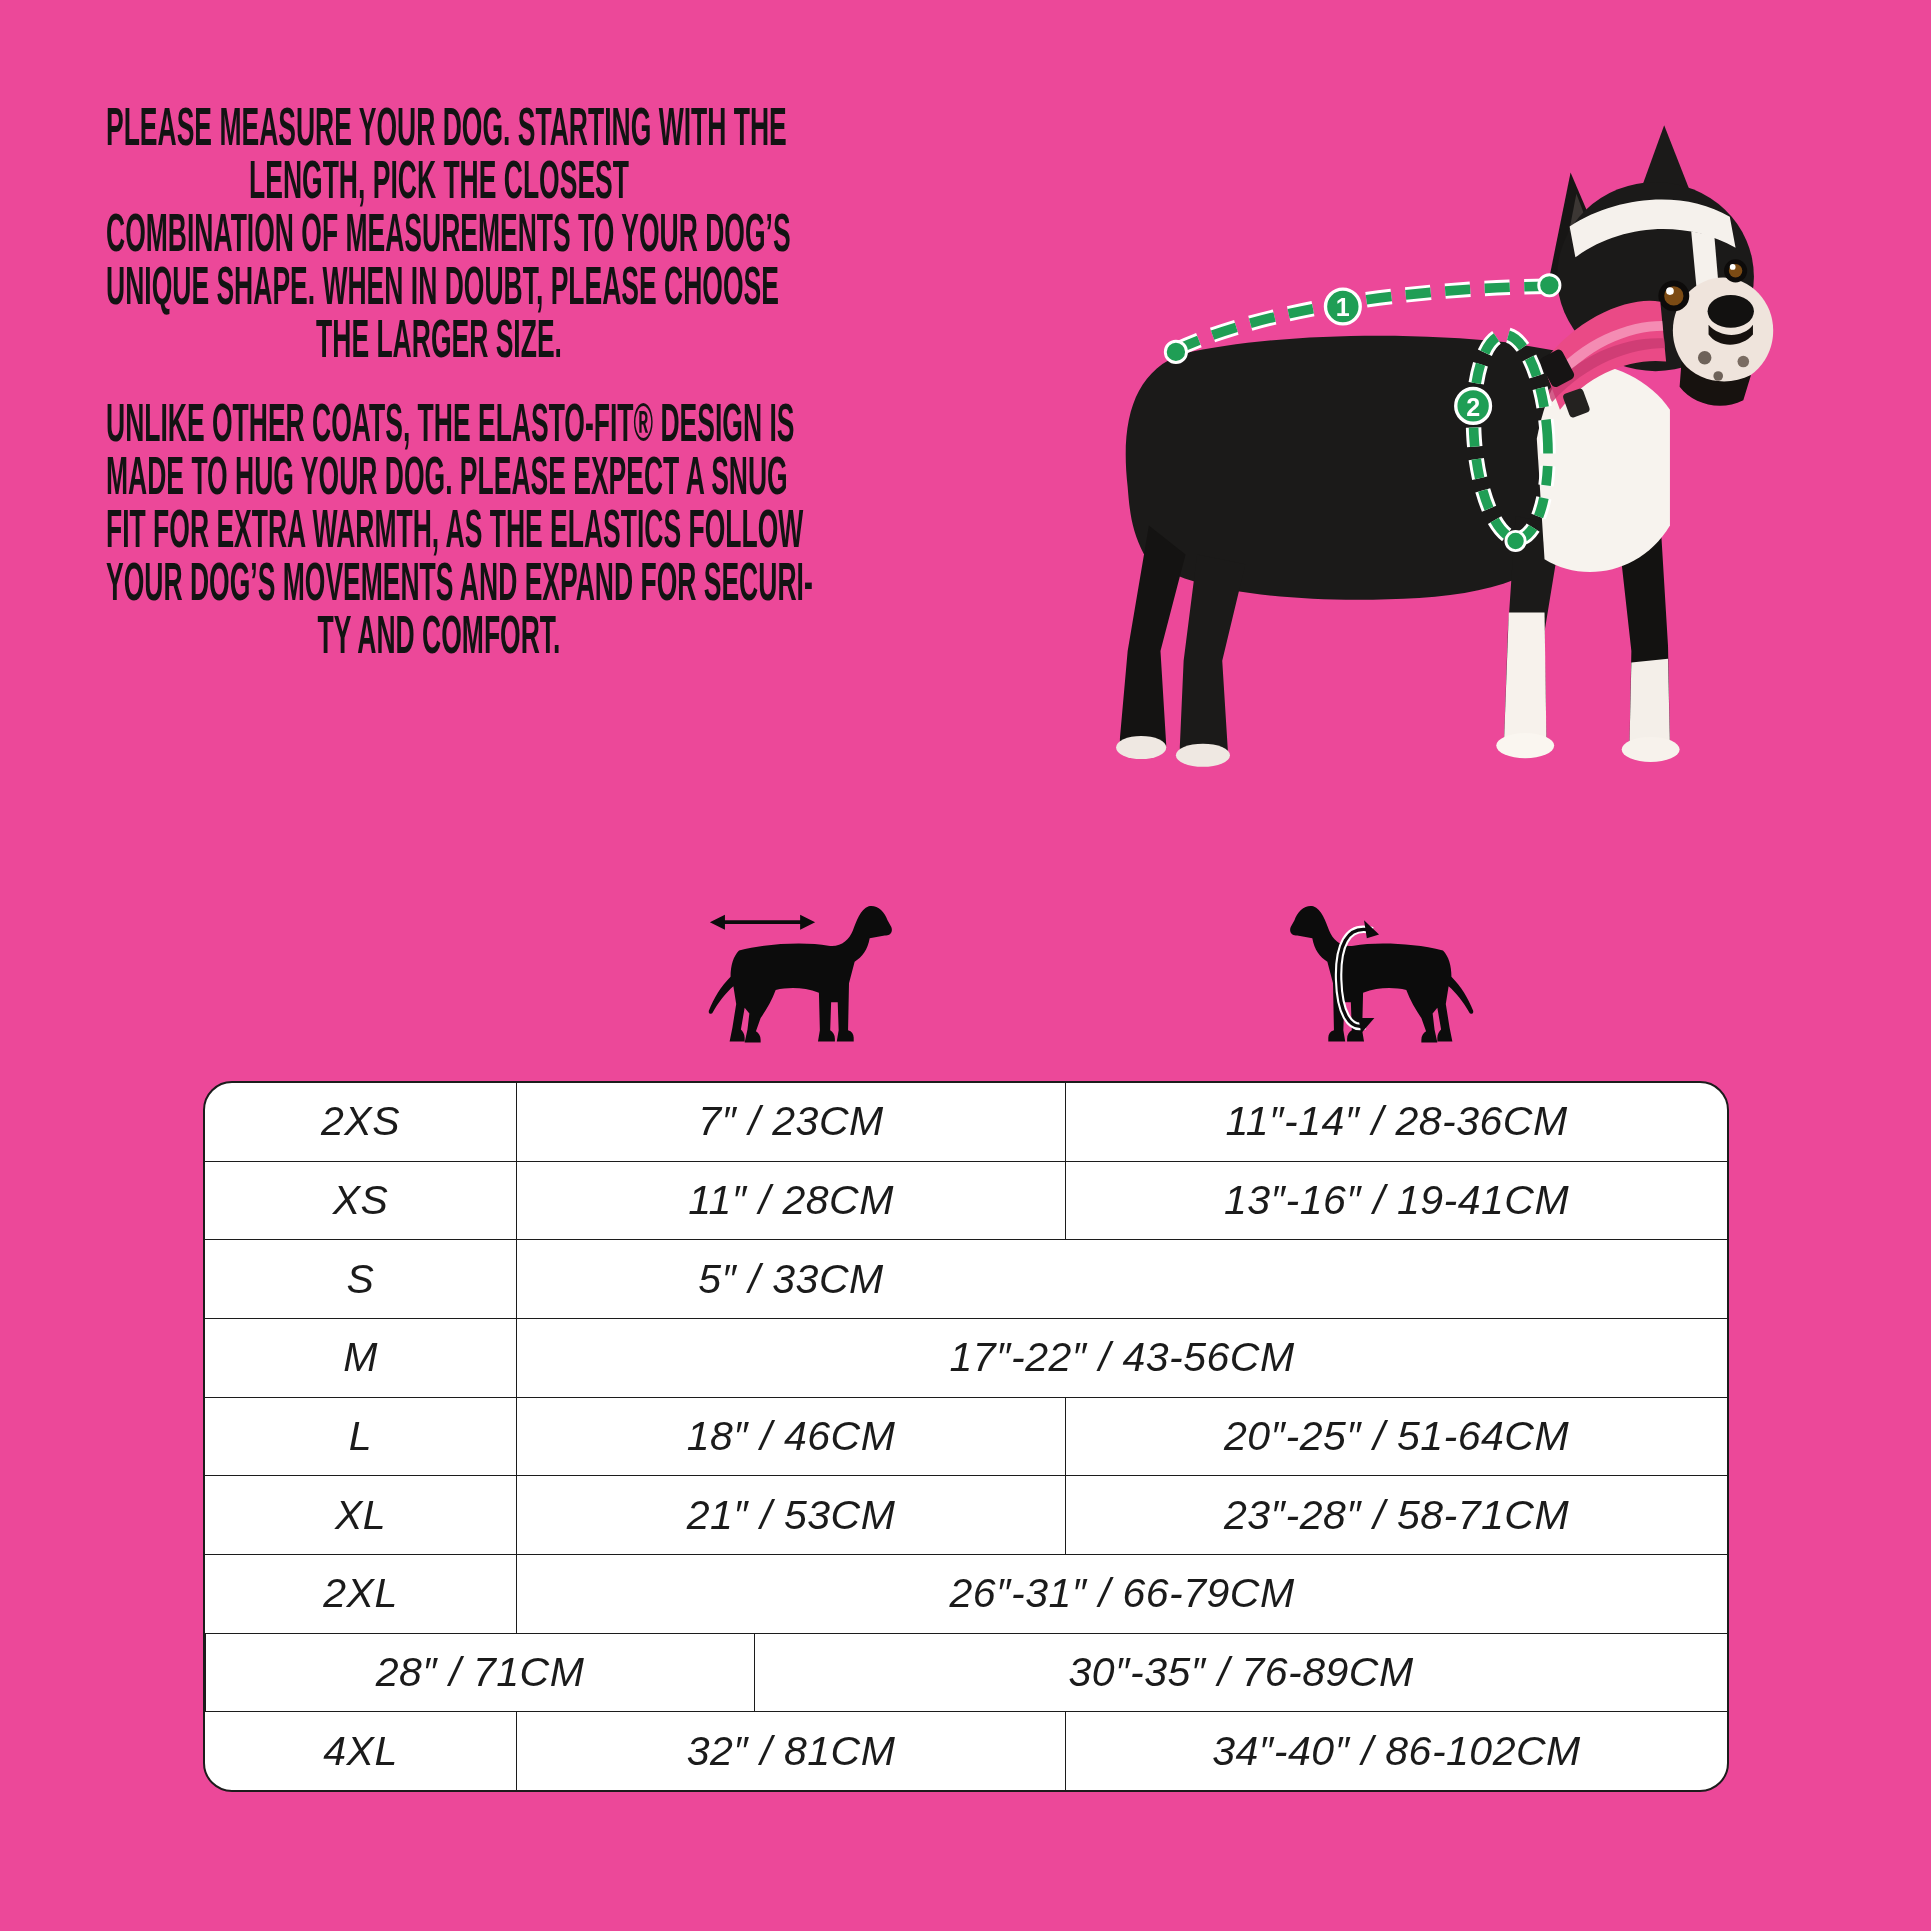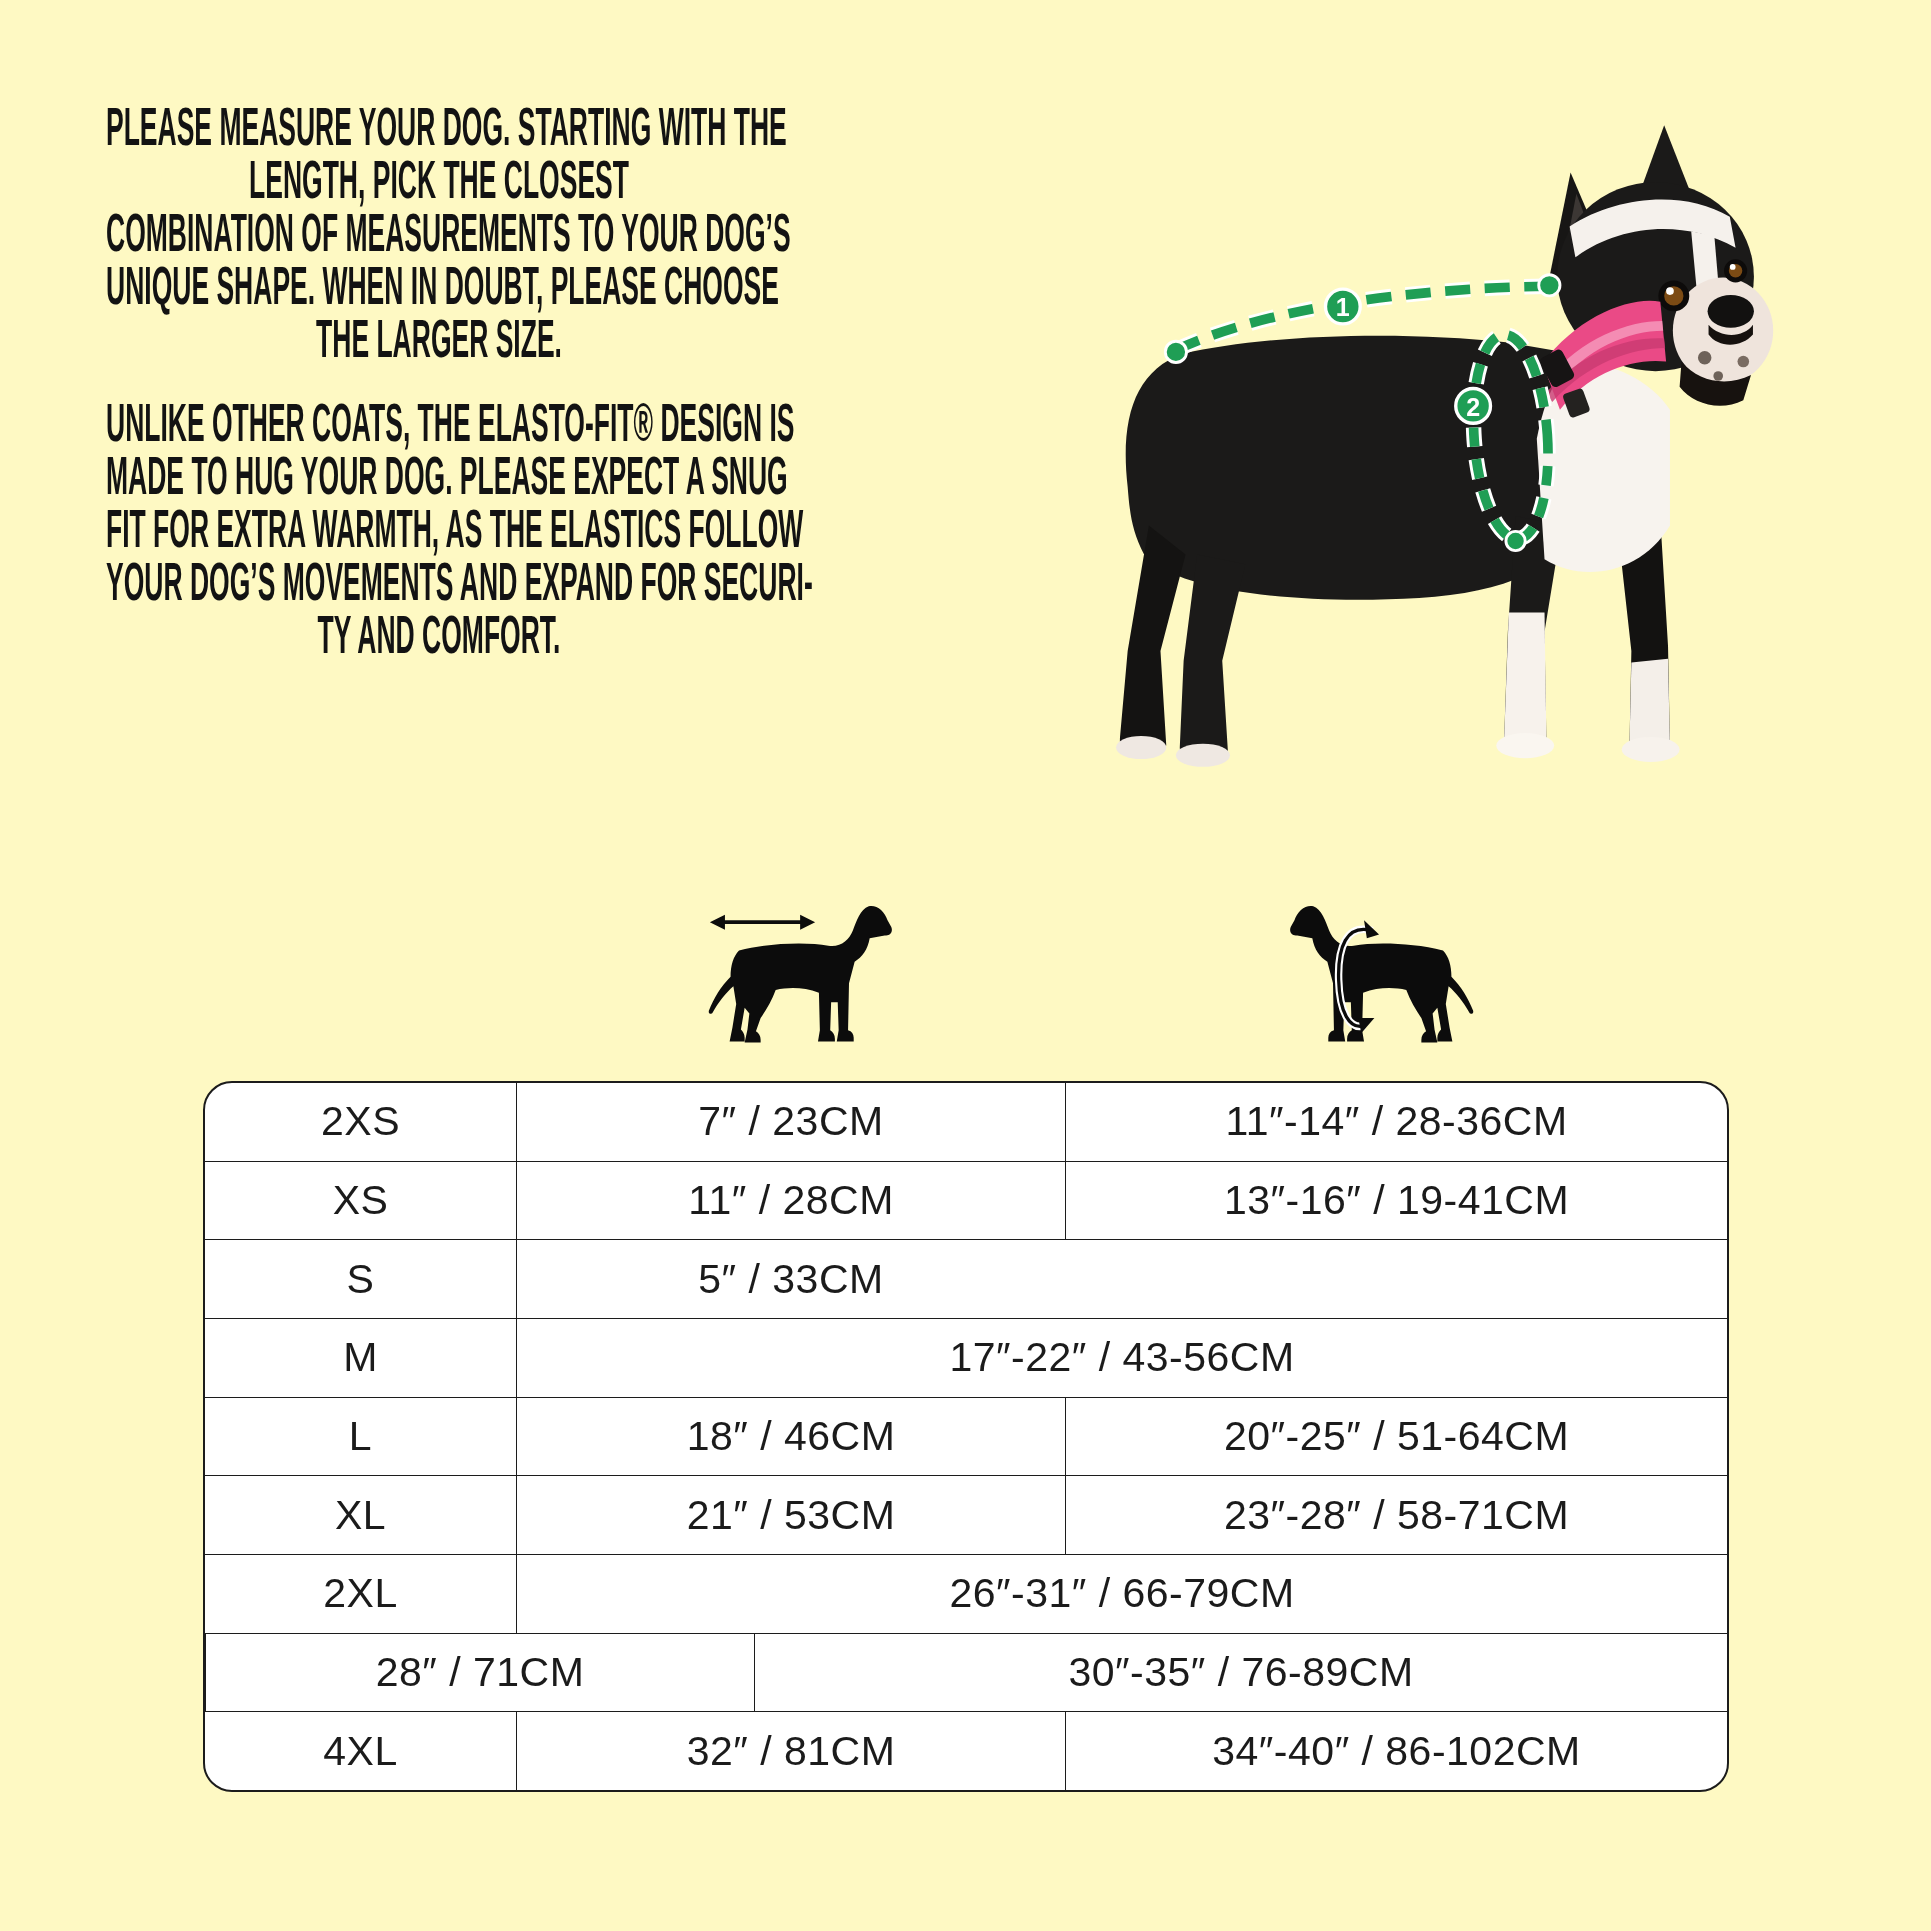--- a/index.html
+++ b/index.html
@@ -1,36 +1,36 @@
 <!DOCTYPE html>
 <html><head>
 <meta charset="utf-8">
 <style>
   html,body{margin:0;padding:0;background:#fff;}
   #canvas{
-    position:relative;width:1931px;height:1931px;background:#fef9c3;overflow:hidden;
+    position:relative;width:1931px;height:1931px;background:#ec4899;overflow:hidden;
     font-family:"Liberation Sans", sans-serif;color:#1b1b1b;
   }
   
   .condensed{
     position:absolute;left:439px;width:1332px;margin-left:-666px;
     transform:scaleX(0.50);transform-origin:50% 0;
     text-align:center;font-weight:700;color:#131313;
   }
   .condensed .ln{font-size:53px;line-height:53px;white-space:nowrap;letter-spacing:0px;}
   
   .size-table{
     position:absolute;left:203px;top:1081px;width:1526px;height:711px;
     border:2.9px solid #1c1c1c;border-radius:29px;background:#fff;
     display:flex;flex-direction:column;box-sizing:border-box;overflow:hidden;
   }
   .trow{flex:1;display:flex;}
   .trow + .trow{border-top:1.9px solid #1c1c1c;}
   .tcell{display:flex;align-items:center;justify-content:center;
-    font-size:41px;letter-spacing:0.5px;color:#1b1b1b;white-space:nowrap;}
+    font-size:41px;letter-spacing:0.5px;color:#1b1b1b;white-space:nowrap;font-style:italic;}
   .c-size{width:311px;}
   .c-len{width:548px;border-left:1.9px solid #1c1c1c;}
   .c-girth{flex:1;border-left:1.9px solid #1c1c1c;}
   
   .legend-icon{position:absolute;}
   
   .photo{position:absolute;left:1091px;top:72px;}
 </style>
 </head>
 <body>

